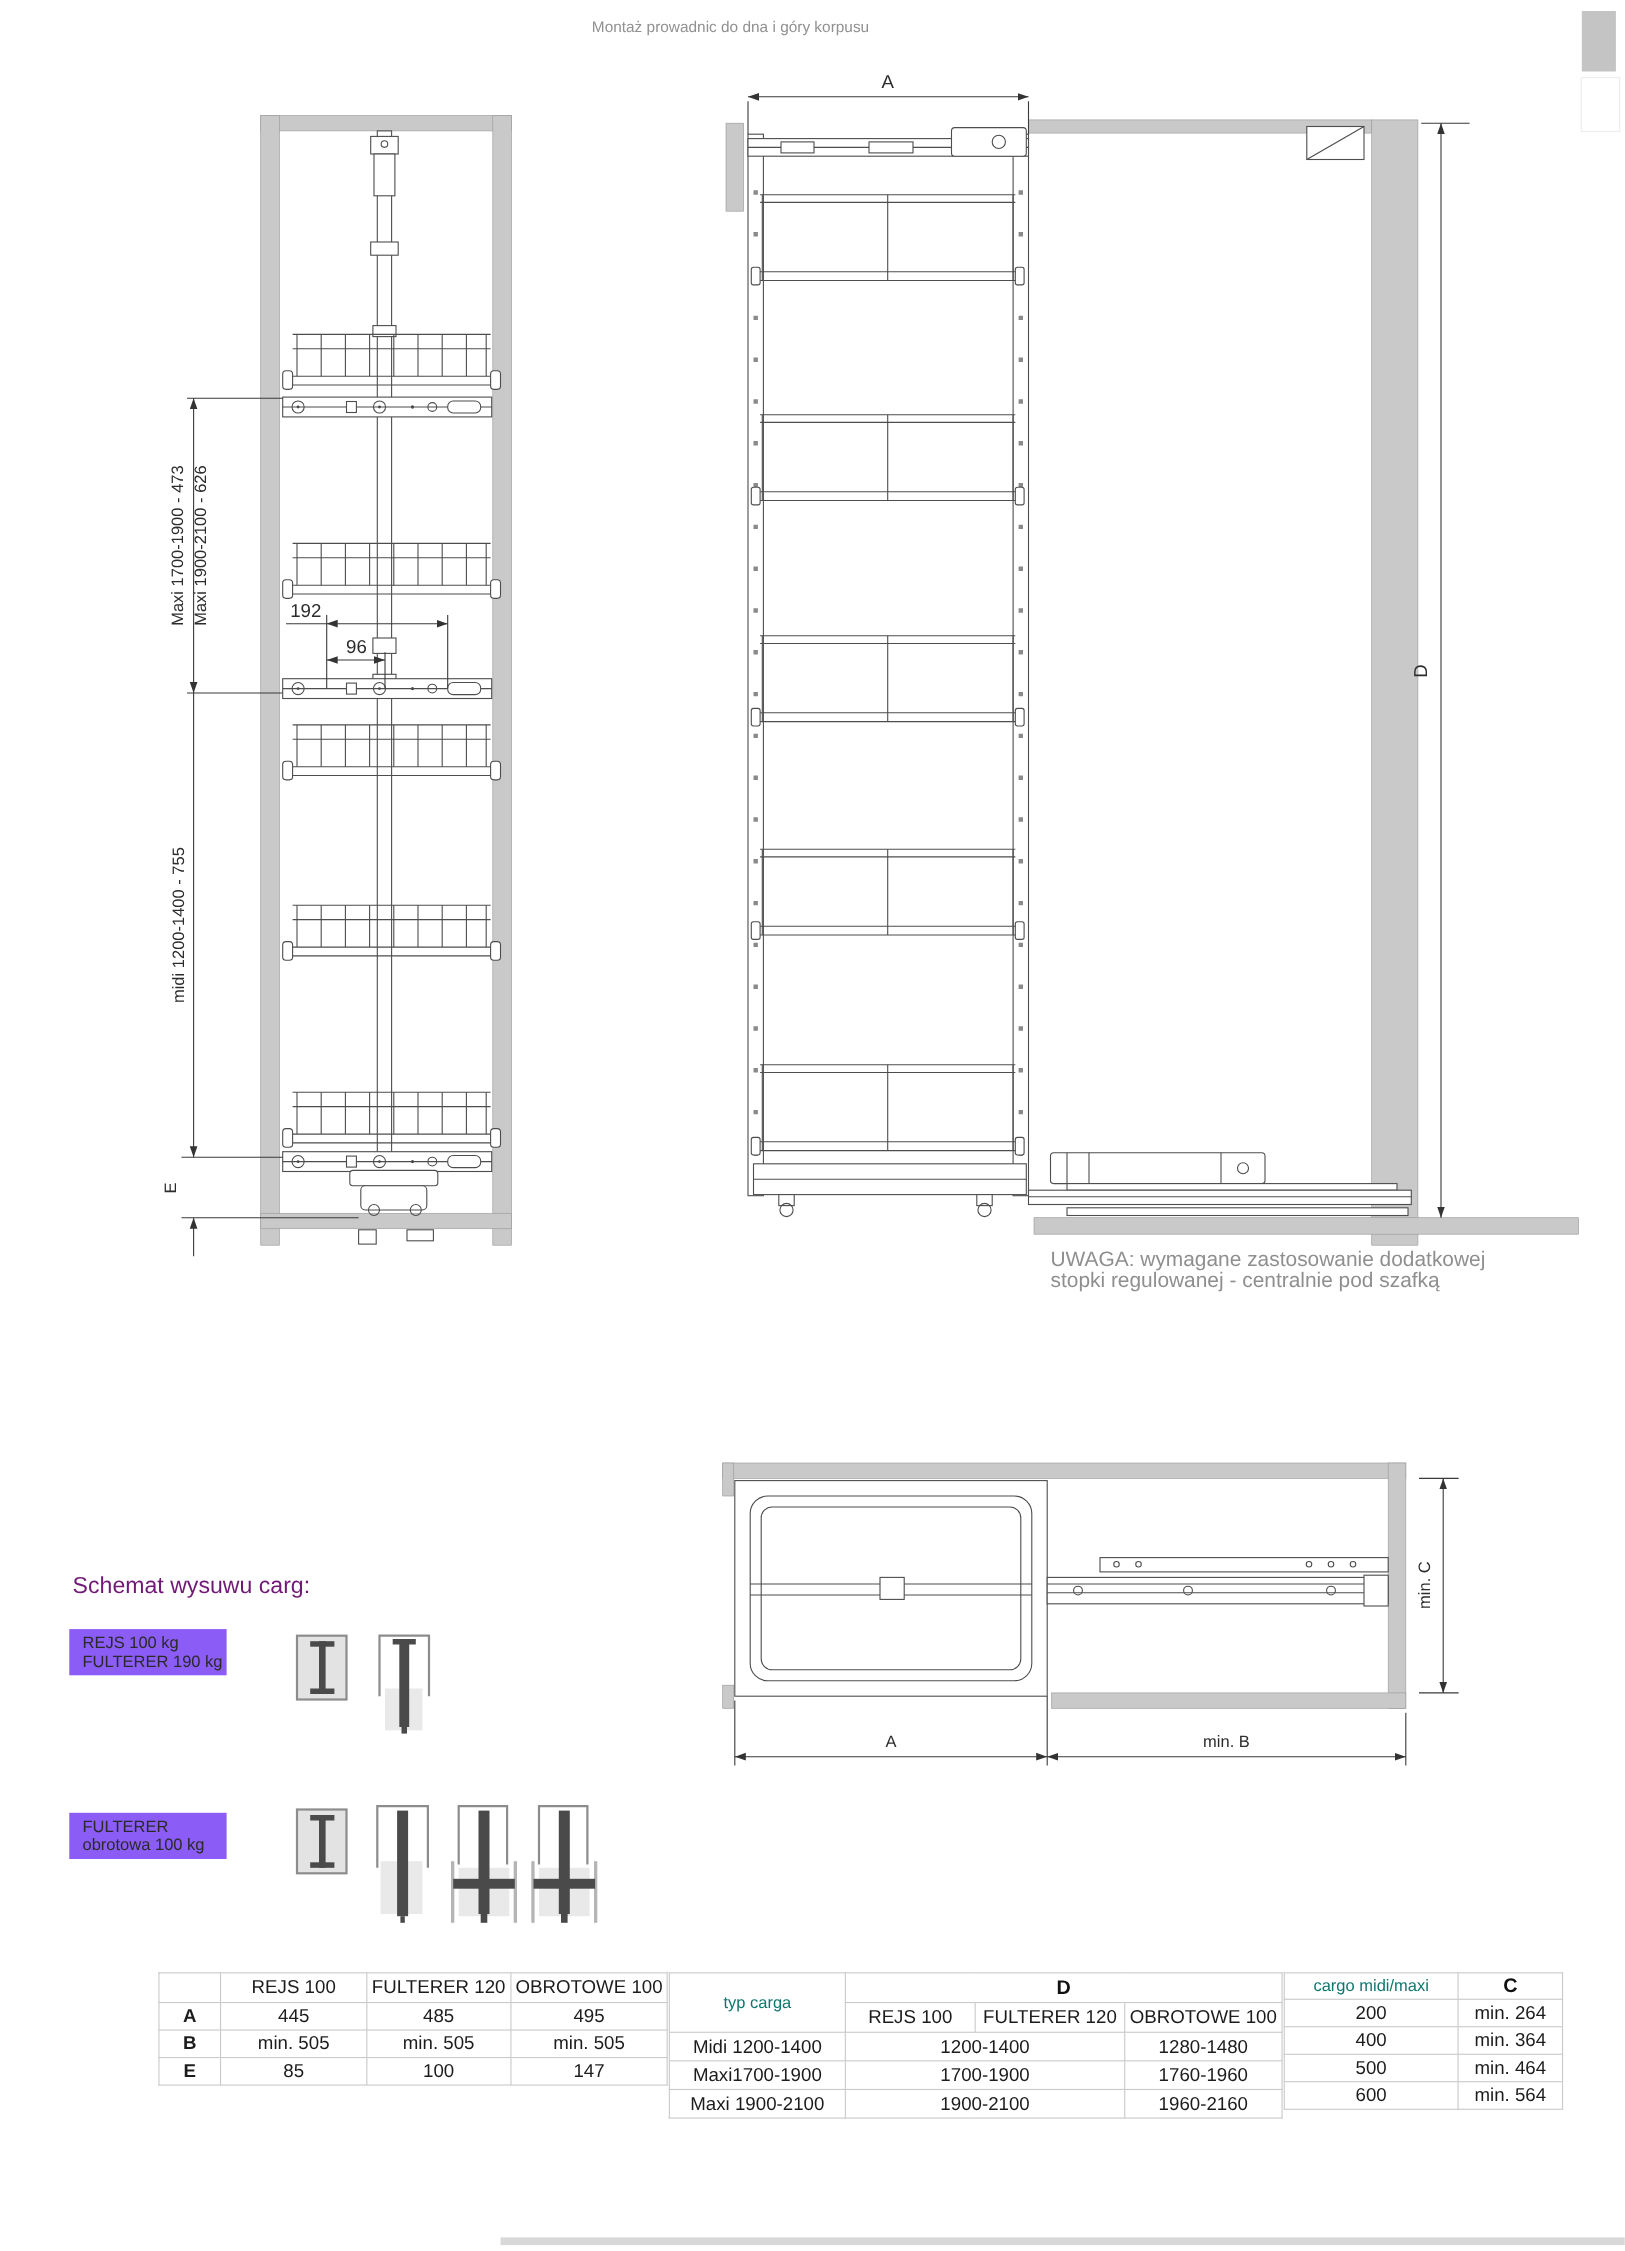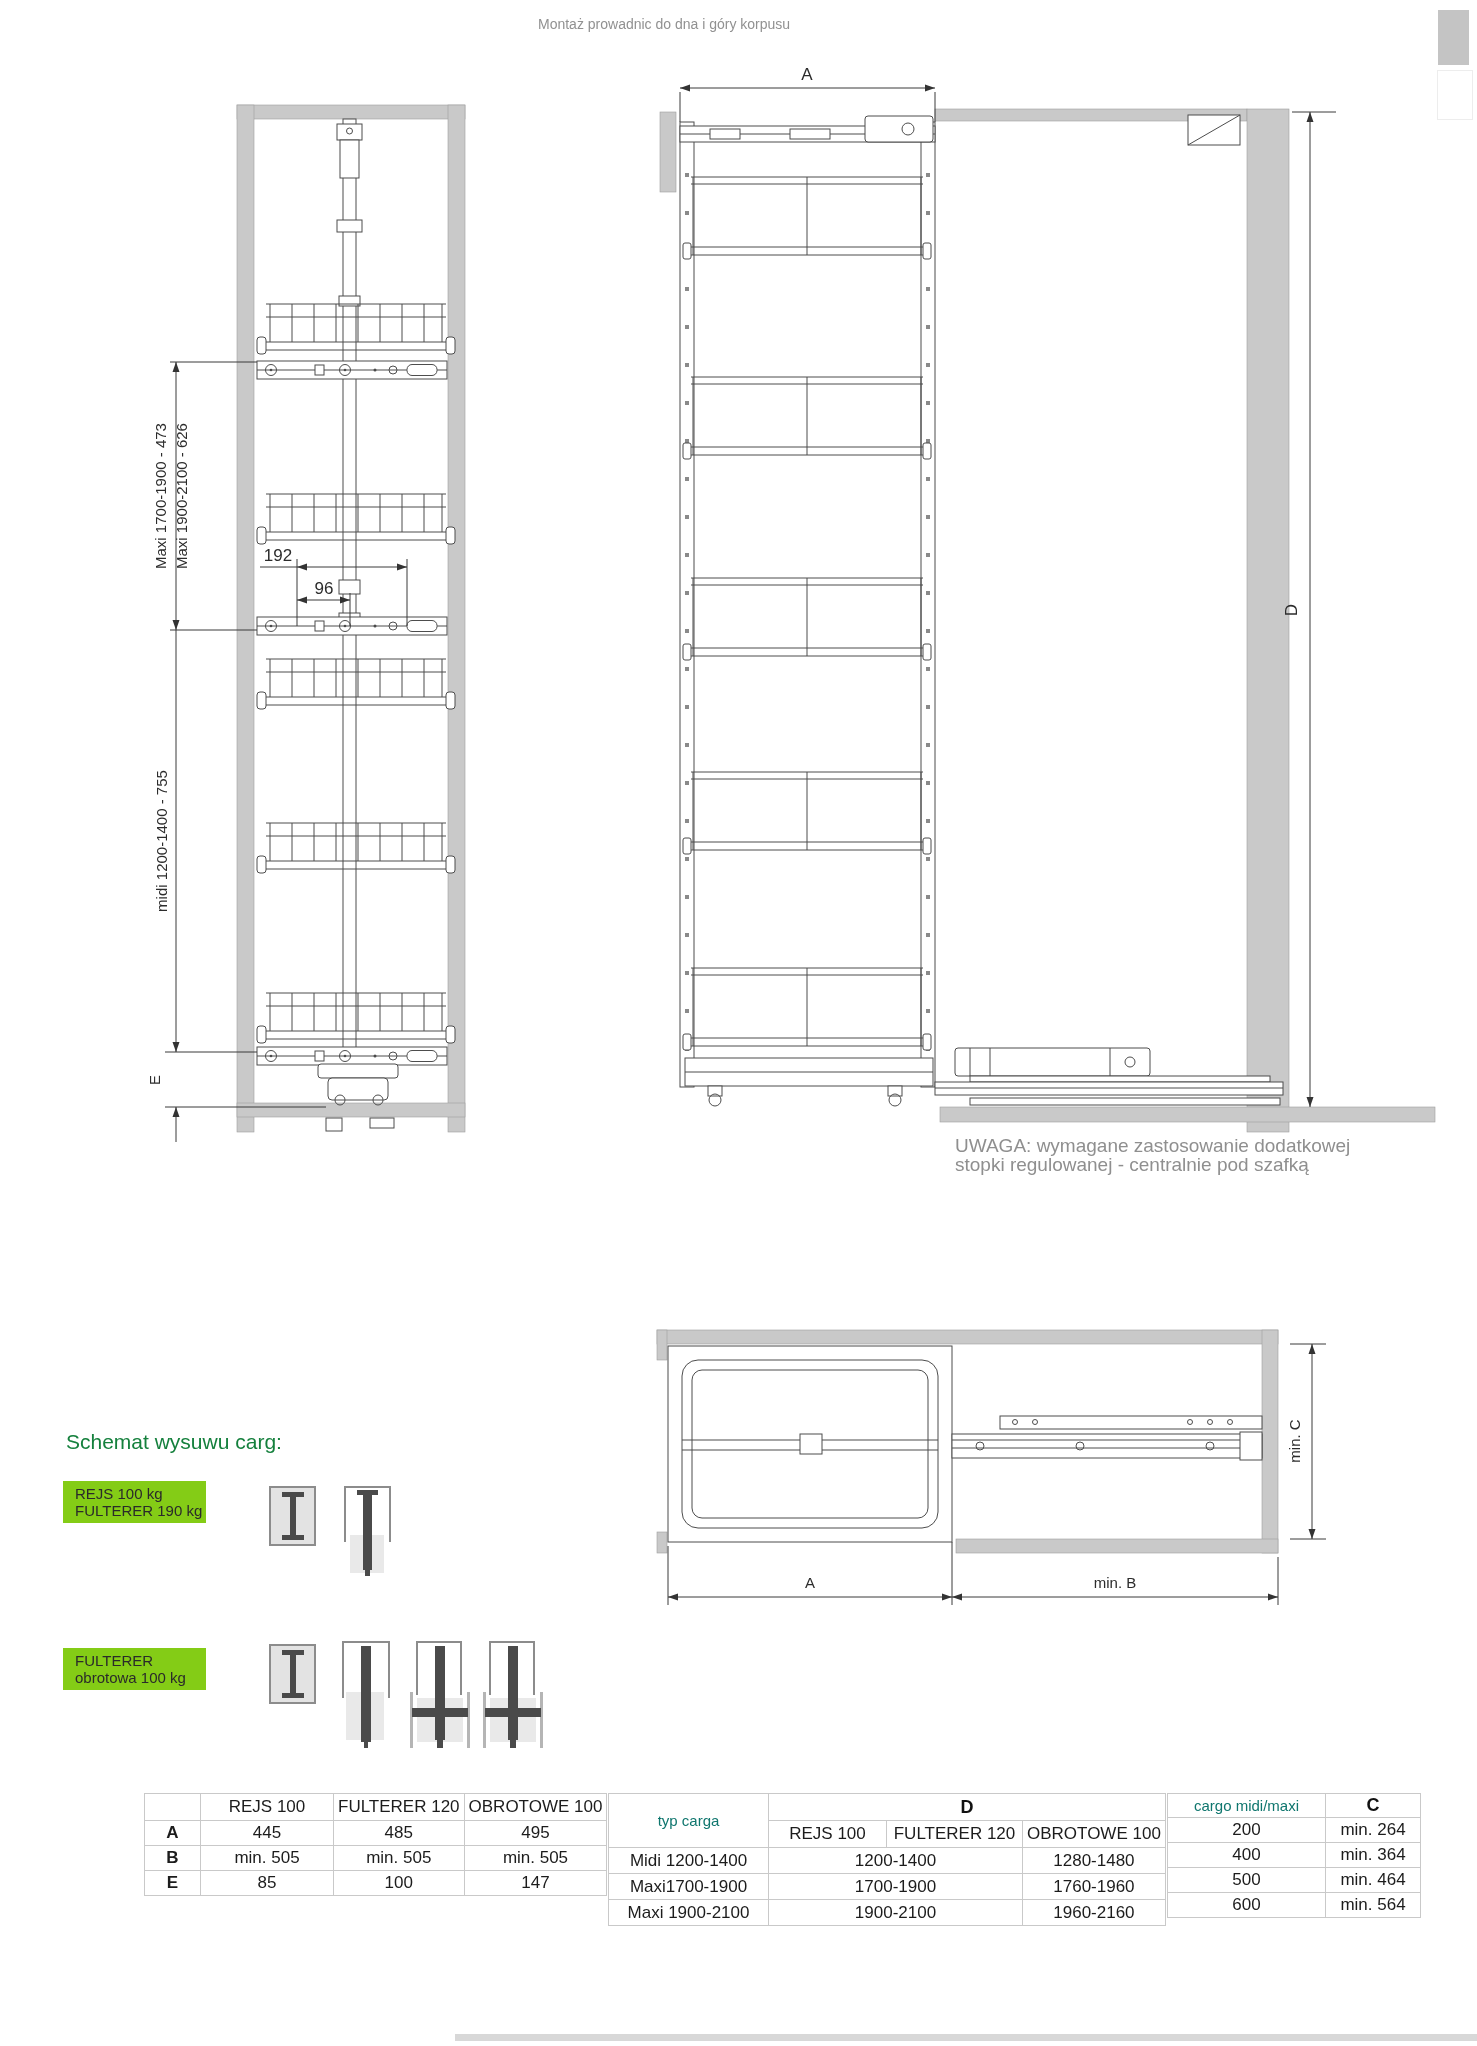--- a/index.html
+++ b/index.html
@@ -11,22 +11,22 @@
   .part{fill:#fff;stroke:#4d4d4d;stroke-width:1}
   .ln{stroke:#4d4d4d;stroke-width:1;fill:none}
   .dk{fill:#4a4a4a;stroke:none}
   .dim{stroke:#3a3a3a;stroke-width:1;fill:none}
   .dimtxt{font:15px "Liberation Sans",sans-serif;fill:#2c2c2c}
   .dimtxt-lg{font:17px "Liberation Sans",sans-serif;fill:#2c2c2c}
   
   .page-title{position:absolute;left:538px;top:16px;font-size:14px;color:#919191}
   .note{position:absolute;left:955px;top:1136px;width:400px;font-size:19px;
         line-height:19px;color:#8f8f8f}
-  .schema-heading{position:absolute;left:66px;top:1430px;font-size:21px;color:#15803d}
-  .schema-label{position:absolute;width:143px;background:#84cc16;color:#2a2a2a;
+  .schema-heading{position:absolute;left:66px;top:1430px;font-size:21px;color:#701a75}
+  .schema-label{position:absolute;width:143px;background:#8b5cf6;color:#2a2a2a;
                 font-size:15px;line-height:17px;padding:4px 0 4px 12px;box-sizing:border-box}
   .corner-tab{position:absolute;left:1438px;top:10px;width:31px;height:55px;background:#c4c4c4}
   .corner-tab2{position:absolute;left:1437px;top:70px;width:34px;height:48px;
                background:#fff;border:1px solid #ededed}
   .bottom-strip{position:absolute;left:455px;top:2034px;width:1022px;height:7px;background:#d8d8d8}
   
   table{border-collapse:collapse;position:absolute;color:#1c1c1c;table-layout:fixed}
   td,th{border:1px solid #c9c9c9;text-align:center;padding:0 4px;font-weight:normal;
         overflow:hidden;white-space:nowrap}
   #t-dims{left:144px;top:1793px;font-size:17px}

